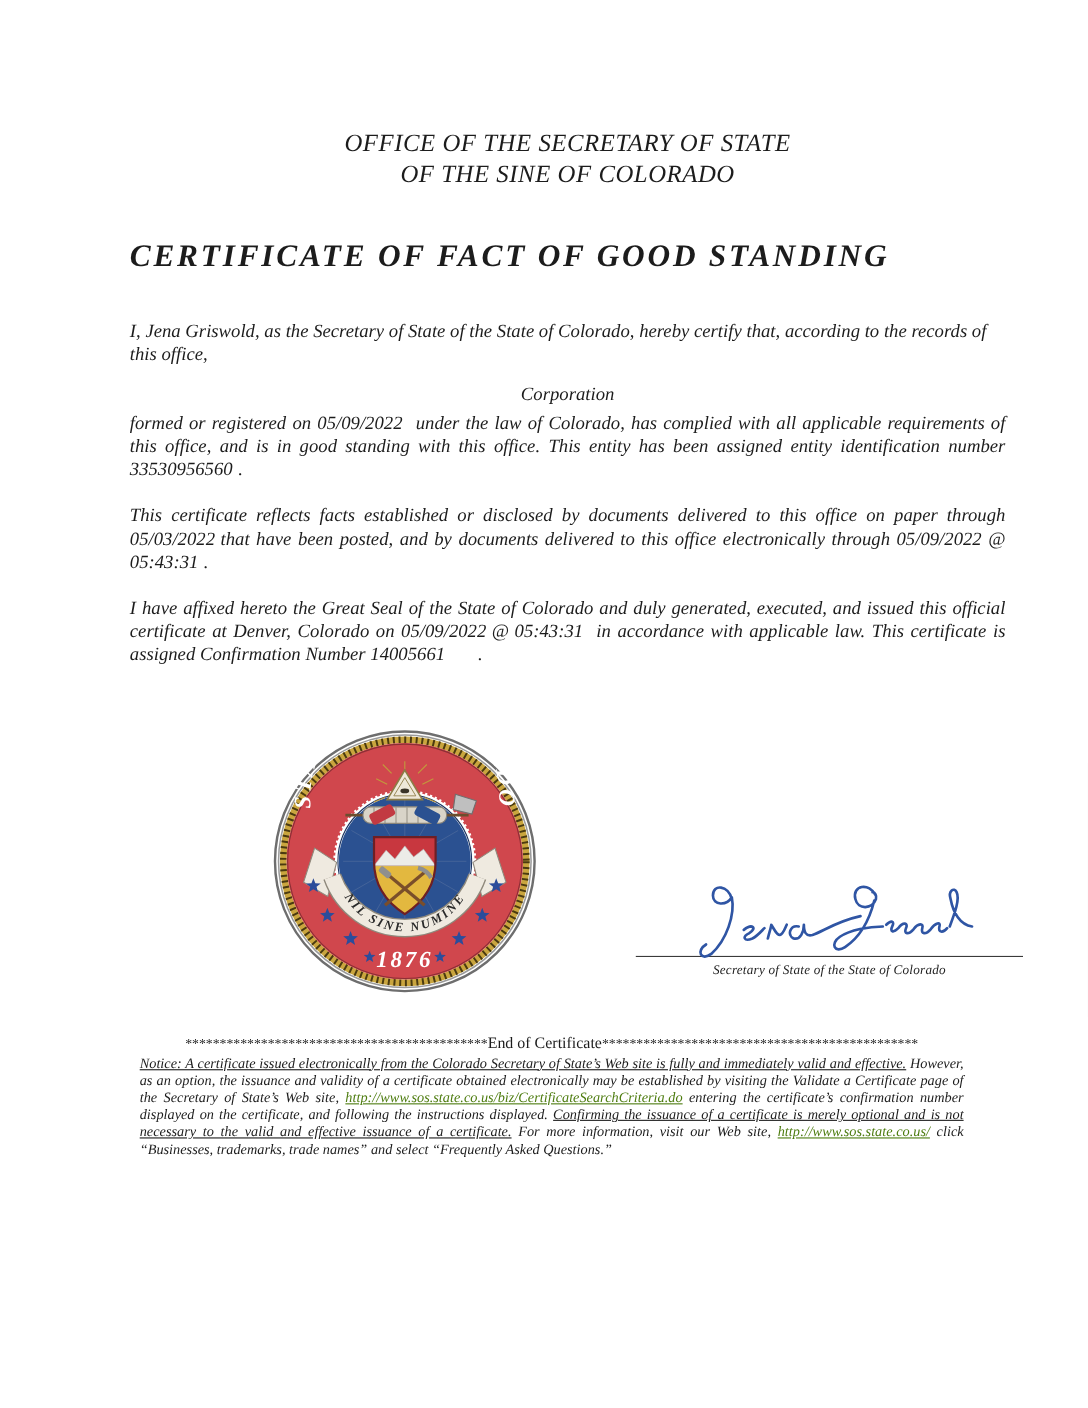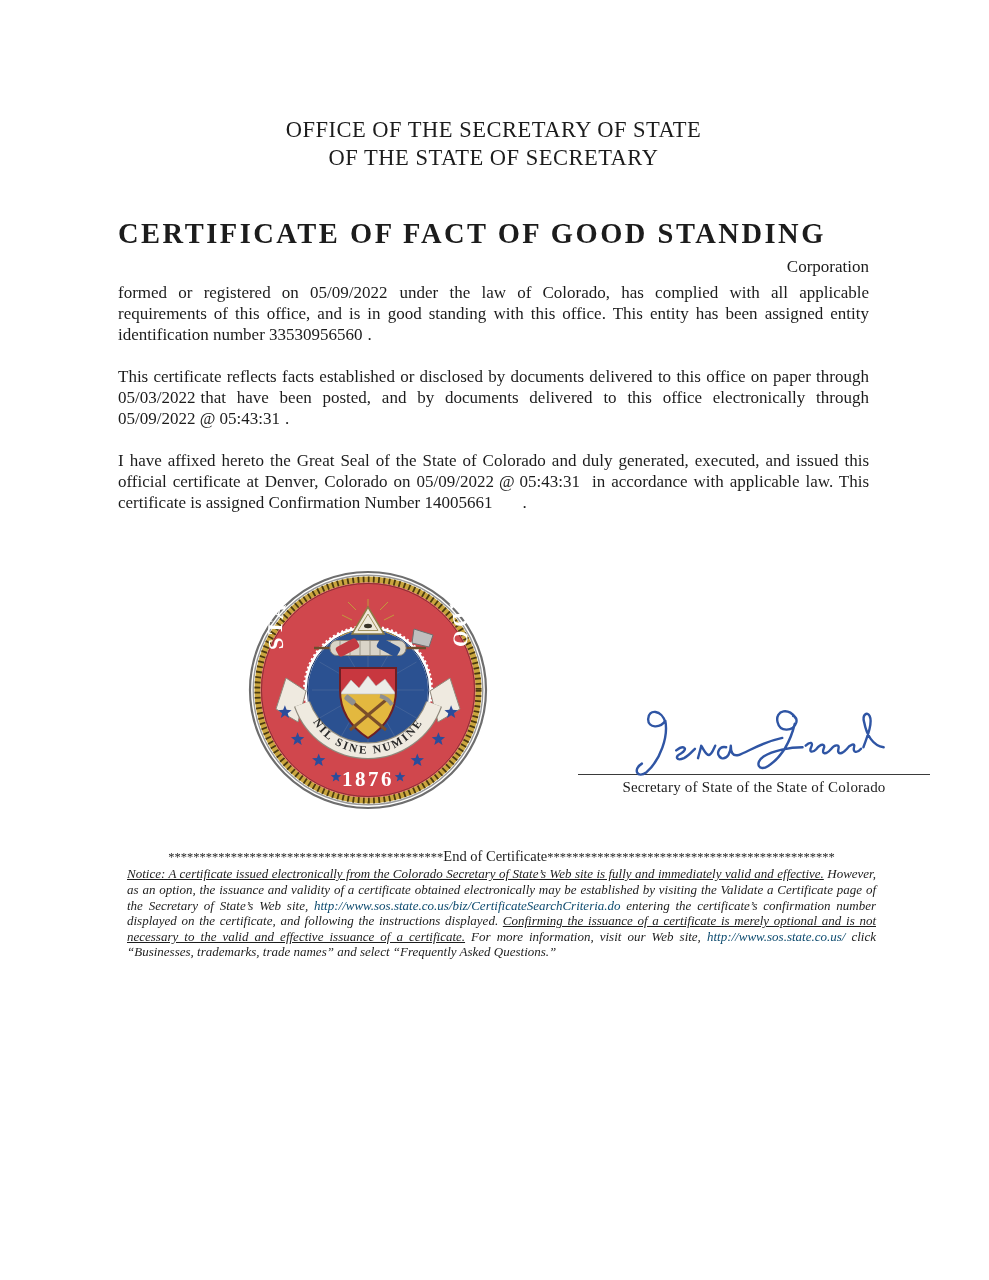--- a/index.html
+++ b/index.html
@@ -5,70 +5,71 @@
   html,body{margin:0;padding:0;background:#e8e8e8;}
   .page{
     position:relative;
     width:989px;height:1280px;
     background:#ffffff;
     margin:0 auto;
     font-family:"Liberation Serif", serif;
     color:#1c1c1c;
     overflow:hidden;
   }
-  .content{padding:0 120px 0 118px;}
+  .content{padding:0 75px 0 118px;font-style:italic;}
   .header{margin-top:116px;text-align:center;font-size:22.5px;line-height:1.26;letter-spacing:0.5px;}
   .doc-title{
     margin-top:45px;text-align:left;
     font-size:28.5px;font-weight:700;letter-spacing:2.5px;
     white-space:nowrap;
   }
   .para{font-size:17px;line-height:1.24;}
   .p-intro{margin-top:40px;text-align:left;}
   .center-line{text-align:center;font-size:17px;}
   .entity-name{margin-top:11px;}
   .is-a{margin-top:28px;}
-  .entity-type{margin-top:7px;text-align:right;}
+  .entity-type{margin-top:7px;}
   .p-just{text-align:justify;}
   .p-formed{margin-top:5px;}
   .p-reflects{margin-top:21px;}
   .p-affixed{margin-top:21px;}
   .gap-sm{display:inline-block;width:5px;}
   .gap-md{display:inline-block;width:12px;}
   .gap-lg{display:inline-block;width:30px;}
   .seal-row{
     display:flex;align-items:flex-end;
     margin-top:57px;margin-left:130px;margin-right:110px;
   }
   .seal-wrap{width:240px;height:240px;flex:0 0 auto;}
   .sig-block{margin-left:90px;margin-bottom:14px;width:352px;flex:0 0 auto;}
   .sig-svg{display:block;margin-left:24px;margin-bottom:-6px;}
   .sig-line{border-top:1.6px solid #3a3a3a;margin:0;}
-  .sig-label{text-align:center;font-size:15px;margin-top:4px;letter-spacing:0.2px;}
+  .sig-label{text-align:center;font-size:12px;margin-top:4px;letter-spacing:0.2px;}
   .footer{margin:38px 113px 0 127px;}
   .end-line{font-size:12.5px;text-align:center;white-space:nowrap;letter-spacing:0;}
   .end-line .end-text{font-size:14.5px;text-align:center;}
   .notice{font-size:13px;font-style:italic;line-height:1.2;text-align:justify;margin-top:1px;}
   .seg-underline{text-decoration:underline;}
-  .seg-link{color:#0c4a6e;cursor:pointer;}
+  .seg-link{color:#4d7c0f;cursor:pointer;text-decoration:underline;}
   .seg-plain{}
 </style>
 </head>
 <body>
 
 <div class="page">
   <div class="content">
 
     <div class="header">
       <div>OFFICE OF THE SECRETARY OF STATE</div>
-      <div>OF THE STATE OF SECRETARY</div>
+      <div>OF THE SINE OF COLORADO</div>
     </div>
 
     <div class="doc-title">CERTIFICATE OF FACT OF GOOD STANDING</div>
 
+    <p class="para p-intro">I, Jena Griswold, as the Secretary of State of the State of Colorado, hereby certify that, according to the records of this office,</p>
 
     <div class="center-line entity-type">Corporation</div>
 
     <p class="para p-just p-formed"><span>formed or registered on</span> <span>05/09/2022</span><span class="gap-md"></span><span>under the law of Colorado, has complied with all applicable requirements of this office, and is in good standing with this office.  This entity has been assigned entity identification number</span> <span>33530956560</span><span class="gap-sm"></span><span>.</span></p>
 
     <p class="para p-just p-reflects"><span>This certificate reflects facts established or disclosed by documents delivered to this office on paper through</span> <span>05/03/2022</span><span class="gap-sm"></span><span>that have been posted, and by documents delivered to this office electronically through</span> <span>05/09/2022</span> <span>@</span> <span>05:43:31</span><span class="gap-sm"></span><span>.</span></p>
 
     <p class="para p-just p-affixed"><span>I have affixed hereto the Great Seal of the State of Colorado and duly generated, executed, and issued this official certificate at Denver, Colorado on</span> <span>05/09/2022</span><span class="gap-sm"></span><span>@</span><span class="gap-sm"></span><span>05:43:31</span><span class="gap-md"></span><span>in accordance with applicable law. This certificate is assigned Confirmation Number</span> <span>14005661</span><span class="gap-lg"></span><span>.</span></p>
 
     <div class="seal-row">

